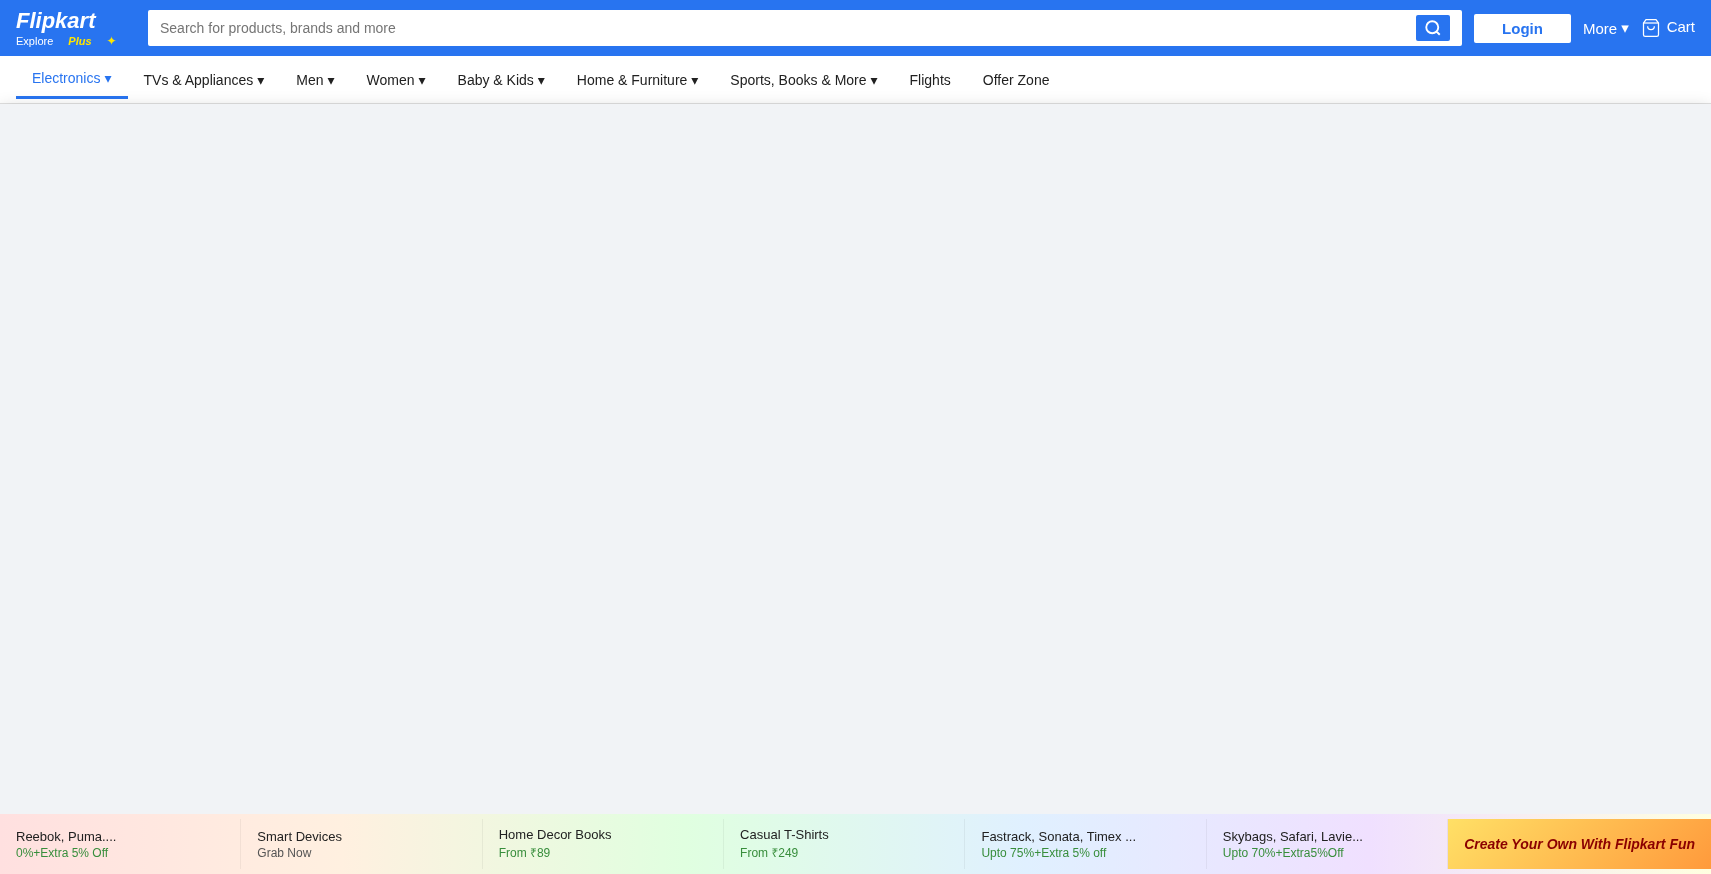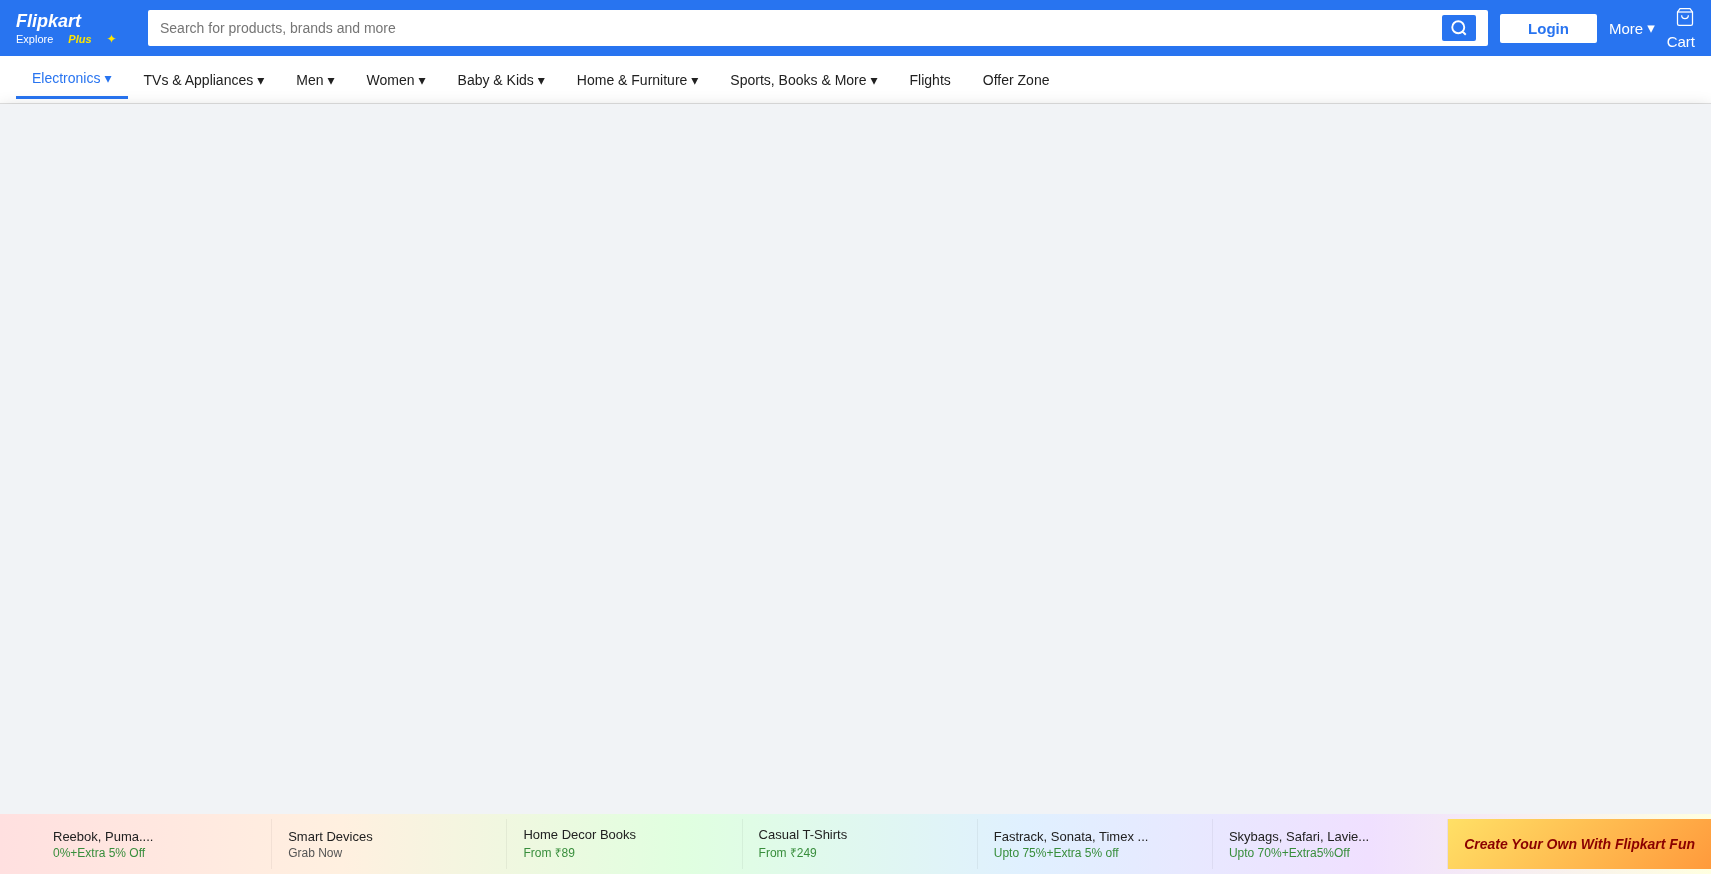--- a/index.html
+++ b/index.html
@@ -14,21 +14,21 @@
       height: 56px;
       gap: 12px;
     }
     .logo-area {
       display: flex;
       flex-direction: column;
       min-width: 120px;
     }
     .logo-main {
       color: #fff;
-      font-size: 18px;
+      font-size: 22px;
       font-weight: bold;
       font-style: italic;
     }
     .logo-sub {
       color: #ffe500;
       font-size: 11px;
       display: flex;
       align-items: center;
       gap: 15px;
     }
@@ -76,25 +76,24 @@
       display: flex;
       align-items: center;
       gap: 4px;
       cursor: pointer;
       white-space: nowrap;
     }
     .header-cart {
       color: #fff;
       font-size: 15px;
       display: flex;
-      align-items: flex-end;
+      align-items: flex-start;
       gap: 6px;
       cursor: pointer;
       white-space: nowrap;
-      flex-direction: column;
     }
 
     
     .nav-bar {
       background: #fff;
       display: flex;
       align-items: center;
       padding: 0 16px;
       height: 48px;
       border-bottom: 1px solid #e0e0e0;
@@ -177,21 +176,20 @@
       right: 0;
       height: 60px;
       background: linear-gradient(90deg, #ffe0e0 0%, #fff0e0 20%, #e0ffe0 40%, #e0f0ff 60%, #f0e0ff 80%, #ffffe0 100%);
       display: flex;
       align-items: center;
       overflow: hidden;
     }
     .bottom-bar-items {
       display: flex;
       width: 100%;
-      margin-left: 37px;
     }
     .bottom-item {
       flex: 1;
       padding: 8px 16px;
       border-right: 1px solid rgba(0,0,0,0.05);
       display: flex;
       flex-direction: column;
       justify-content: center;
     }
     .bottom-item-name {

